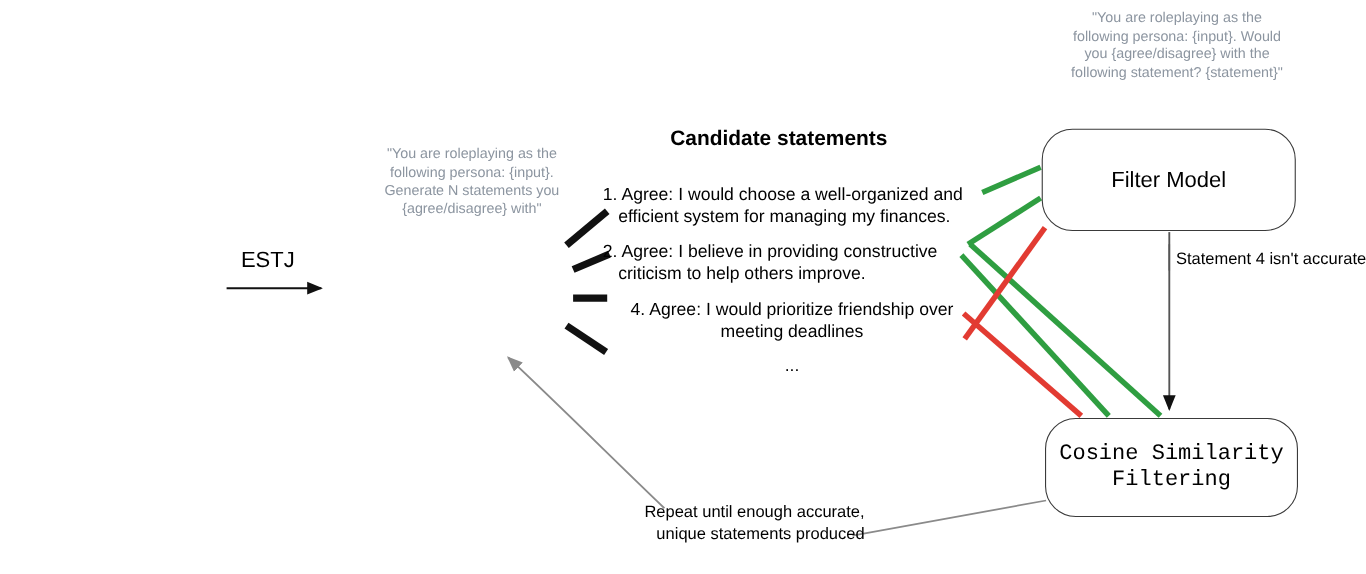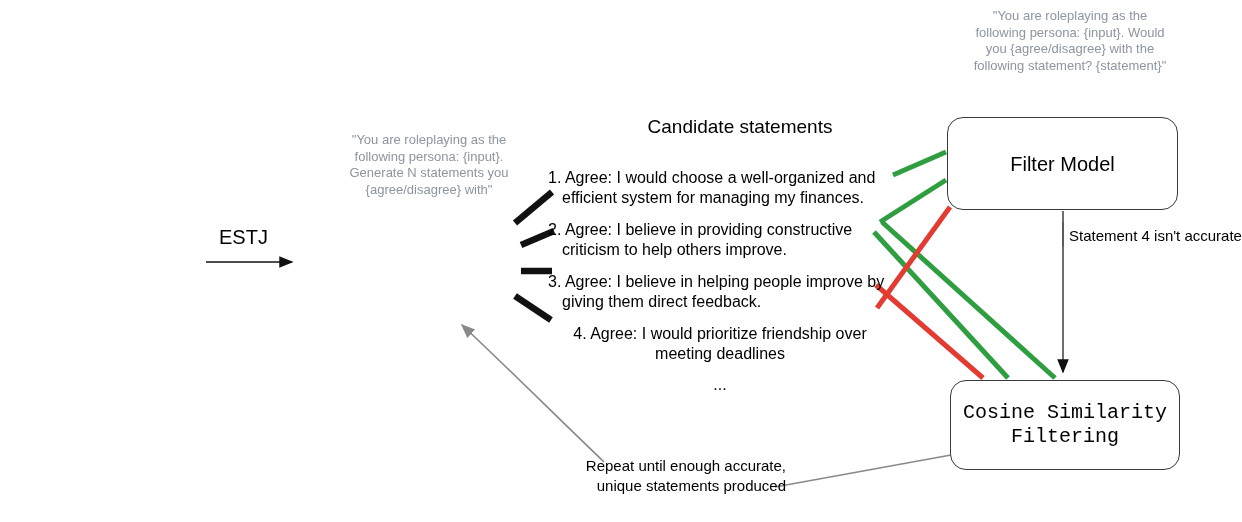--- a/index.html
+++ b/index.html
@@ -3,21 +3,21 @@
 <meta charset="utf-8">
 <style>
   html,body{margin:0;padding:0;background:#ffffff;}
   body{width:1242px;height:522px;position:relative;overflow:hidden;
        font-family:"Liberation Sans",sans-serif;color:#000;}
   .stage{position:absolute;left:0;top:0;width:1242px;height:522px;}
   svg.layer{position:absolute;left:0;top:0;width:1242px;height:522px;pointer-events:none;}
 
   .node{position:absolute;box-sizing:border-box;display:flex;align-items:center;
         justify-content:center;text-align:center;background:#fff;}
-  .rbox{border:1.6px solid #3a3a3a;border-radius:16px;}
+  .rbox{border:1.6px solid #3a3a3a;border-radius:28px;}
   .nodelabel{font-size:20px;line-height:1.2;color:#000;}
 
   .ellipse{position:absolute;box-sizing:border-box;border:1.6px solid #000;
            border-radius:50%;background:#fff;display:flex;align-items:center;
            justify-content:center;text-align:center;}
   .ellipse .nodelabel{font-size:19px;line-height:1.25;}
 
   .prompt{position:absolute;color:#8c95a0;font-size:13px;line-height:1.28;
           text-align:center;}
   .plain{position:absolute;font-size:15px;line-height:1.3;text-align:right;color:#000;}
@@ -96,26 +96,25 @@
   <div class="node rbox" style="left:950px;top:380px;width:230px;height:90px;font-family:Liberation Mono, monospace;">
     <span class="nodelabel">Cosine Similarity Filtering</span>
   </div>
 
   <div class="edgelabel" style="left:219px;top:226px;">ESTJ</div>
 
   <div class="prompt" style="left:326px;top:132px;width:206px;">"You are roleplaying as the following persona: {input}. Generate N statements you {agree/disagree} with"</div>
 
   <div class="prompt" style="left:972px;top:8px;width:196px;">"You are roleplaying as the following persona: {input}. Would you {agree/disagree} with the following statement? {statement}"</div>
 
-  <div class="heading" style="left:568px;top:116px;width:344px;">Candidate statements</div>
+  <div class="heading" style="left:536px;top:116px;width:344px;font-weight:bold;">Candidate statements</div>
 
   <div class="stmtlist">
     <div class="stmt left">1. Agree: I would choose a well-organized and efficient system for managing my finances.</div>
     <div class="stmt left">2. Agree: I believe in providing constructive criticism to help others improve.</div>
-    <div class="stmt left">3. Agree: I believe in helping people improve by giving them direct feedback.</div>
     <div class="stmt">4. Agree: I would prioritize friendship over meeting deadlines</div>
     <div class="dots">...</div>
   </div>
 
   <div class="plain" style="left:1069px;top:226px;width:180px;text-align:left;">Statement 4 isn't accurate</div>
 
 
   <div class="plain" style="left:578px;top:456px;width:208px;line-height:1.35;">Repeat until enough accurate, unique statements produced</div>
 
 </div>

